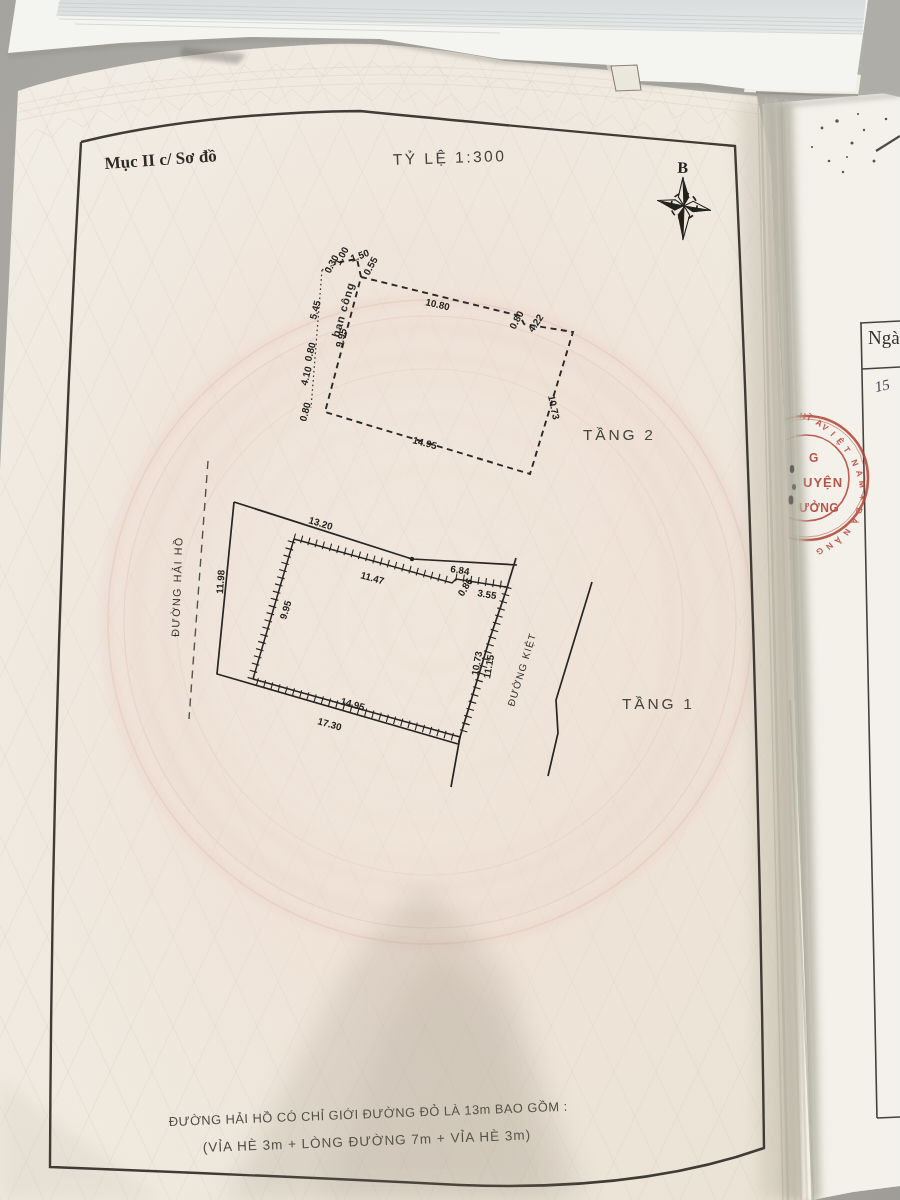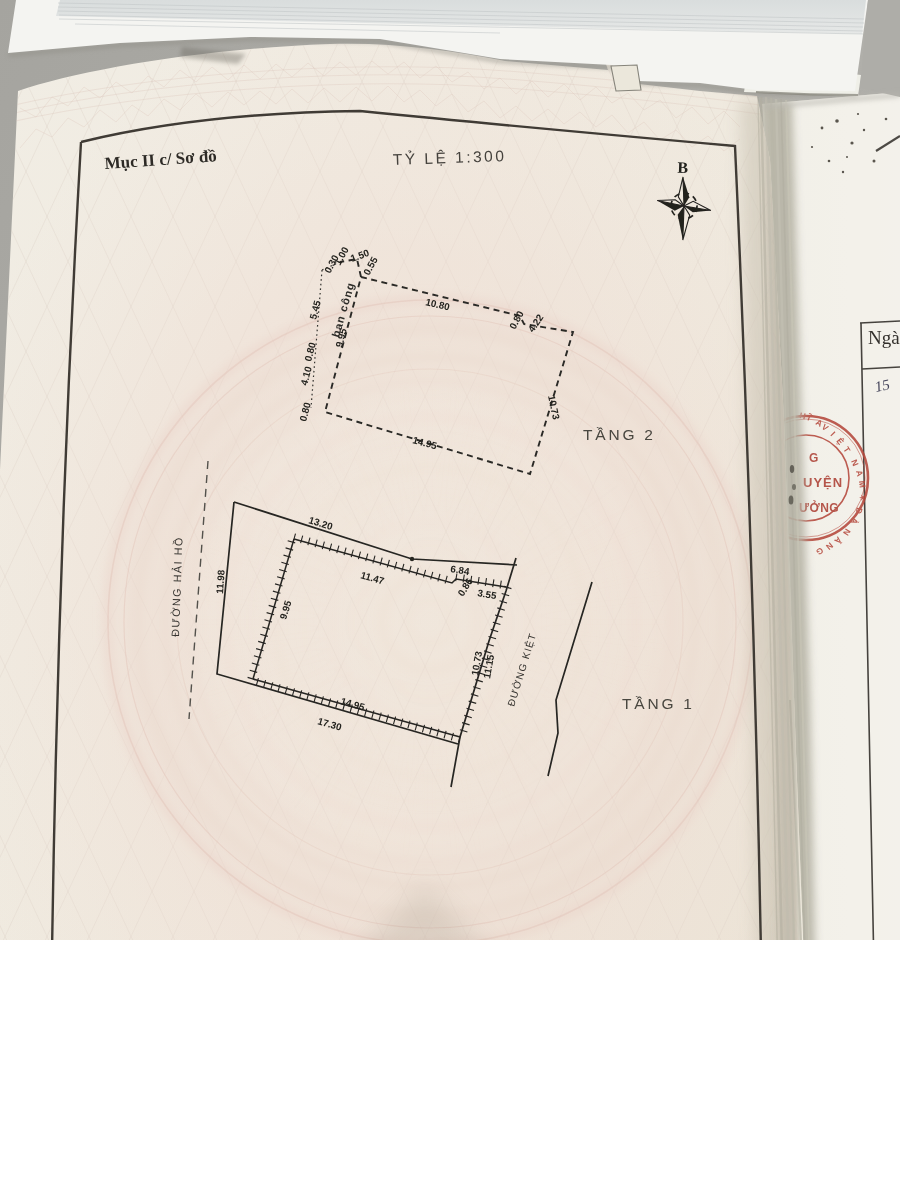--- a/index.html
+++ b/index.html
@@ -1,15 +1,15 @@
 <!DOCTYPE html>
 <html><head><meta charset="utf-8">
 <style>
 html,body{margin:0;padding:0;}
-#cv{position:relative;width:900px;height:940px;overflow:hidden;background:#0f766e;font-family:"Liberation Sans",sans-serif;}
+#cv{position:relative;width:900px;height:1200px;overflow:hidden;background:#0f766e;font-family:"Liberation Sans",sans-serif;}
 svg{position:absolute;left:0;top:0;}
 </style></head>
 <body>
 <div id="cv">
 <svg id="all" width="900" height="1200" viewBox="0 0 900 1200">
 <defs>
 <filter id="bl8" x="-30%" y="-30%" width="160%" height="160%">
           <feGaussianBlur stdDeviation="8"></feGaussianBlur>
         </filter>
 <filter id="bl14" x="-40%" y="-40%" width="180%" height="180%">

